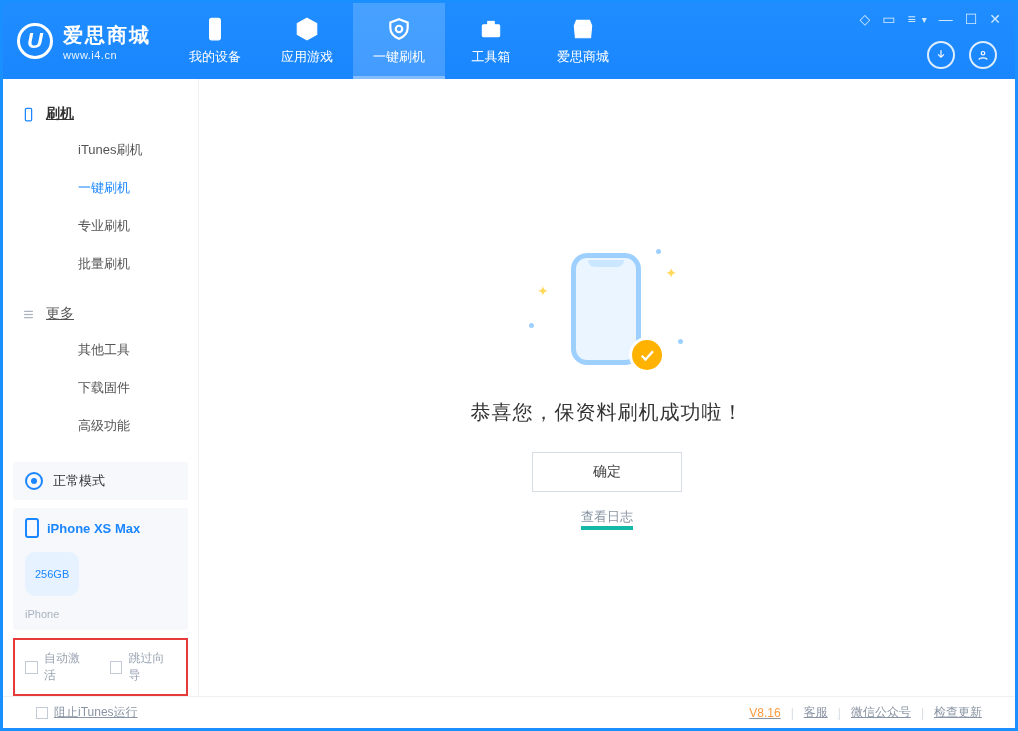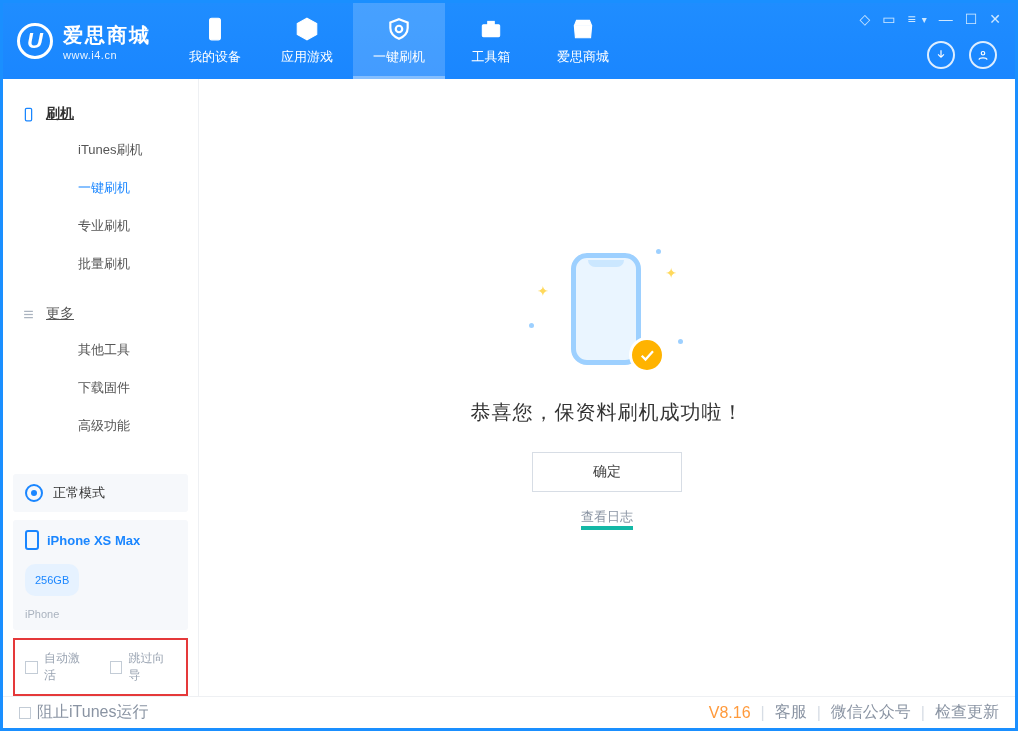--- a/index.html
+++ b/index.html
@@ -80,21 +80,21 @@
 .card .dot-icon::before{
   content:""; position:absolute; width:6px;height:6px;border-radius:50%;
   background:#1a86ff; left:4px; top:4px;
 }
 .device-card { flex-direction: column; align-items:flex-start; }
 .device-card .row1 { display:flex; align-items:center; gap:8px; color:#1a86ff; font-weight:600; font-size:13px;}
 .device-card .phone-ico{
   width:14px; height:20px; border:2px solid #1a86ff; border-radius:3px;
 }
 .device-card .badge{
-  background:#e6f2ff; color:#1a86ff; font-size:11px; padding:10px 10px;
+  background:#e6f2ff; color:#1a86ff; font-size:11px; padding:16px 10px;
   border-radius:10px; margin-top:4px;
 }
 .device-card .sub{ color:#aab3bf; font-size:11px; margin-top:2px;}
 
 .checks {
   border:2px solid #e5393a; padding:10px 10px; display:flex; gap:18px;
   font-size:12px; color:#9aa4b2; margin:4px 0 0 0;
 }
 .ck { display:flex; align-items:center; gap:6px; }
 .ck .box { width:13px; height:13px; border:1px solid #c3ccd6; background:#fff; }
@@ -129,21 +129,21 @@
 .success-text { font-size:20px; color:#333; letter-spacing:1px; margin-bottom:26px;}
 .ok-btn {
   width:150px; height:40px; border:1px solid #d7dde5; background:#fff; font-size:14px; color:#444;
   cursor:pointer;
 }
 .log-link { margin-top:16px; font-size:13px; color:#8a94a3; cursor:pointer; border-bottom:4px solid #14b8a6;}
 
 
 .statusbar{
   height:32px; border-top:1px solid #eef0f3; display:flex; align-items:center;
-  padding:0 16px; font-size:16px; color:#8a94a3; justify-content:space-between;
+  padding:0 33px; font-size:12px; color:#8a94a3; justify-content:space-between;text-decoration:underline;
 }
 .statusbar .left{ display:flex; align-items:center; gap:8px;}
 .statusbar .left .box{ width:12px;height:12px;border:1px solid #c3ccd6;}
 .statusbar .right{ display:flex; align-items:center; gap:10px;}
 .statusbar .right .sep{ color:#d7dde5;}
 </style>
 </head>
 <body>
 
 <div class="window">

